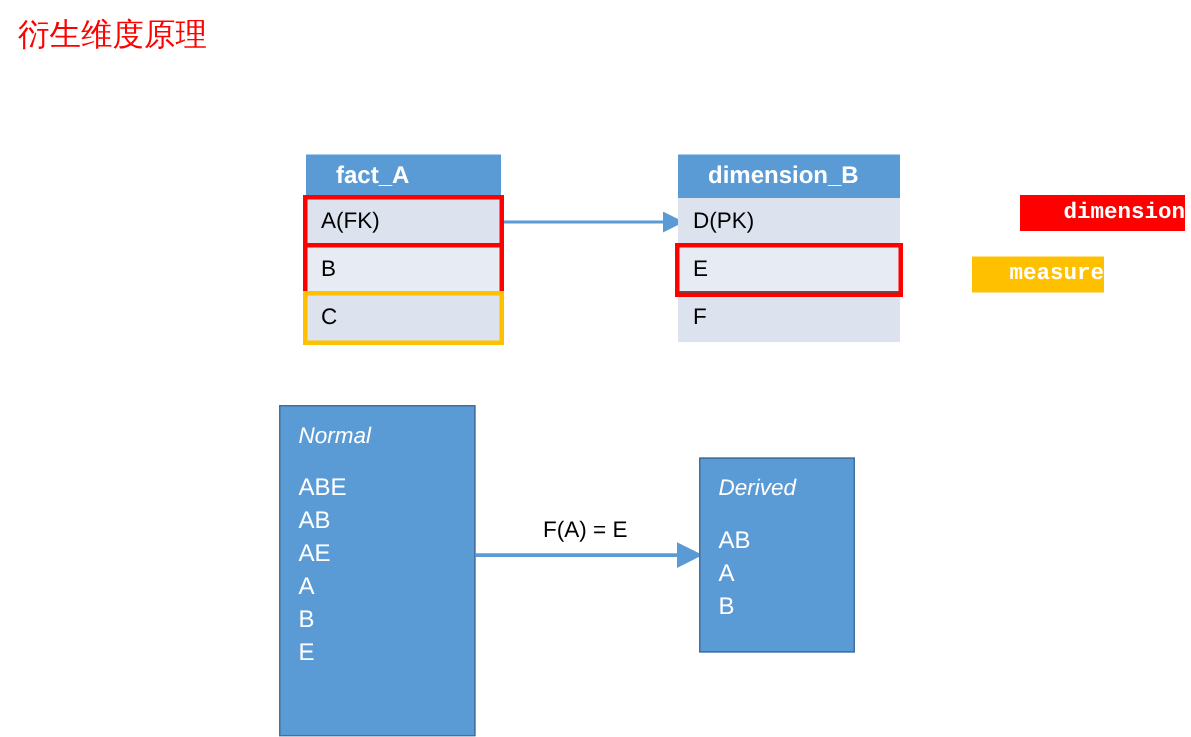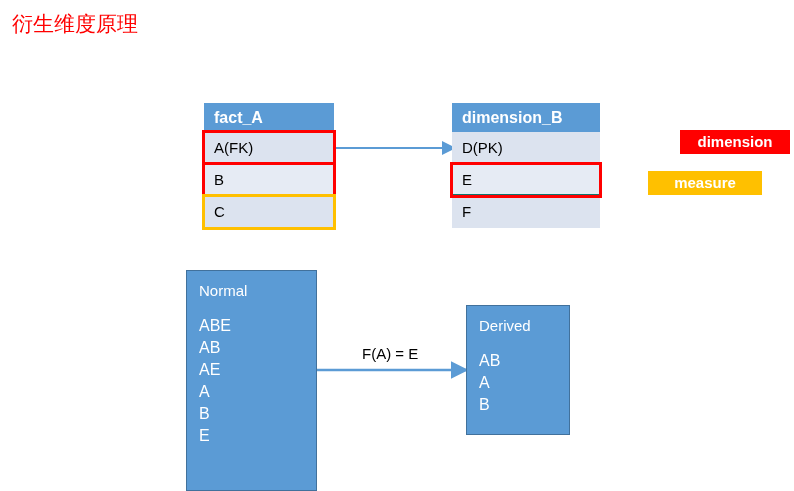--- a/index.html
+++ b/index.html
@@ -32,21 +32,21 @@
     position: absolute;
     box-sizing: border-box;
   }
   .entity-header {
     background: #5B9BD5;
     color: #FFFFFF;
     font-size: 16px;
     font-weight: bold;
     height: 29px;
     line-height: 29px;
-    padding-left: 10px;
+    padding-left: 20px;
     box-sizing: border-box;
     white-space: nowrap;
   }
   .entity-row {
     background: #DCE3EF;
     color: #000000;
     font-size: 15px;
     height: 32px;
     line-height: 32px;
     padding-left: 10px;
@@ -79,38 +79,40 @@
     border: 1px solid #41719C;
     box-sizing: border-box;
     color: #FFFFFF;
     padding: 8px 0 0 12px;
   }
   .cuboid-title {
     font-size: 15px;
     line-height: 24px;
     margin-bottom: 12px;
     white-space: nowrap;
+    font-style: italic;
   }
   .cuboid-item {
     font-size: 16px;
     line-height: 22px;
     white-space: nowrap;
   }
 
   
   .legend-chip {
     position: absolute;
     color: #FFFFFF;
     font-size: 15px;
     font-weight: bold;
-    text-align: center;
+    text-align: right;
     line-height: 24px;
     height: 24px;
     box-sizing: border-box;
     white-space: nowrap;
+    font-family: Liberation Mono, monospace;
   }
   .legend-dimension { background: #FF0000; }
   .legend-measure   { background: #FFC000; }
 
   
   .connector-svg {
     position: absolute;
     left: 0;
     top: 0;
     width: 794px;
@@ -152,21 +154,21 @@
 </div>
 
 <div class="entity-table" style="left:452px; top:103px; width:148px;">
   <div class="entity-header">dimension_B</div>
   <div class="entity-row">D(PK)</div>
   <div class="entity-row alt hl-dimension">E</div>
   <div class="entity-row">F</div>
 </div>
 
 <div class="legend-chip legend-dimension" style="left:680px; top:130px; width:110px;">dimension</div>
-<div class="legend-chip legend-measure" style="left:648px; top:171px; width:114px;">measure</div>
+<div class="legend-chip legend-measure" style="left:648px; top:171px; width:88px;">measure</div>
 
 <div class="cuboid-box" style="left:186px; top:270px; width:131px; height:221px;">
   <div class="cuboid-title">Normal</div>
   <div class="cuboid-item">ABE</div>
   <div class="cuboid-item">AB</div>
   <div class="cuboid-item">AE</div>
   <div class="cuboid-item">A</div>
   <div class="cuboid-item">B</div>
   <div class="cuboid-item">E</div>
 </div>

